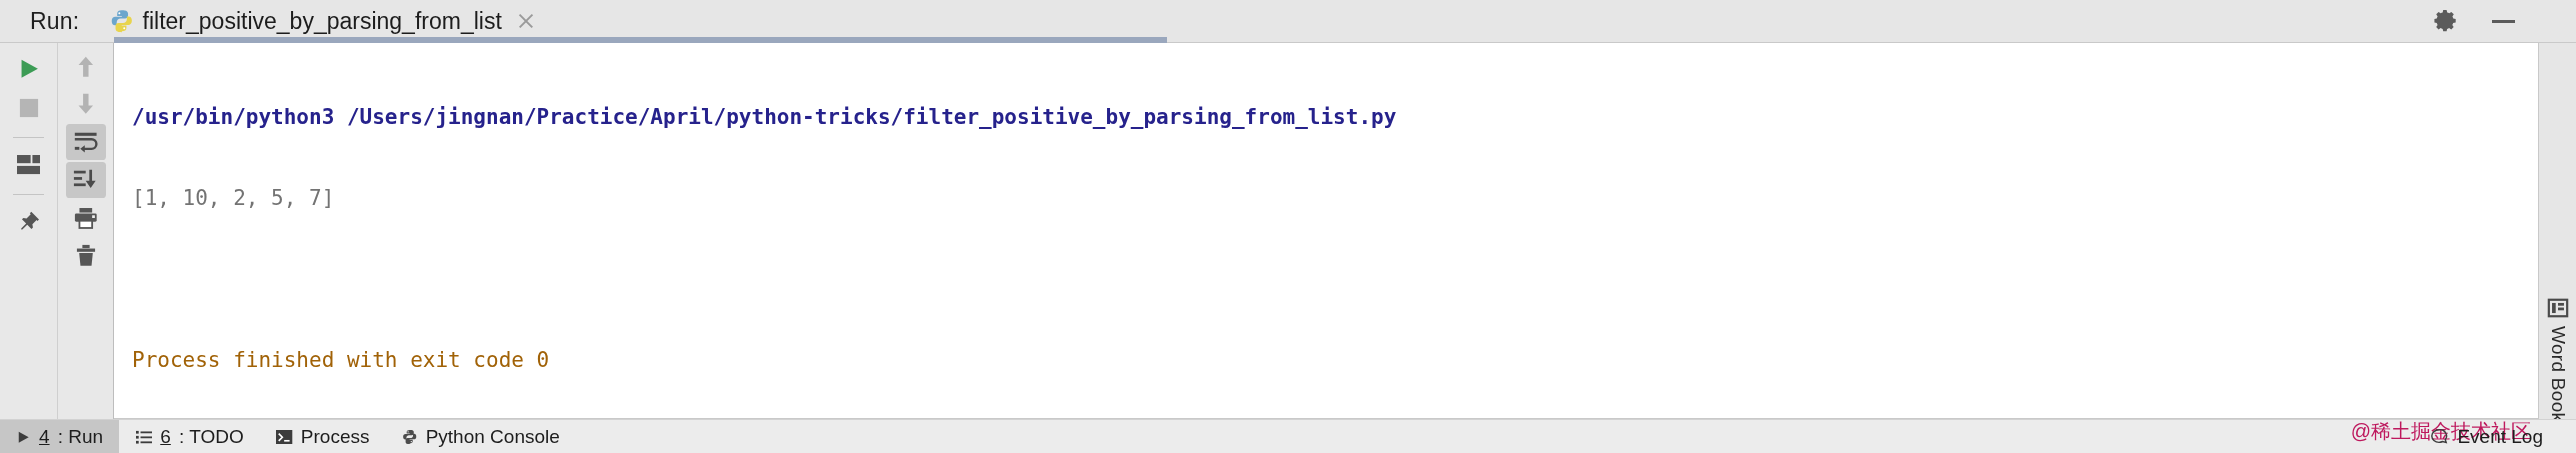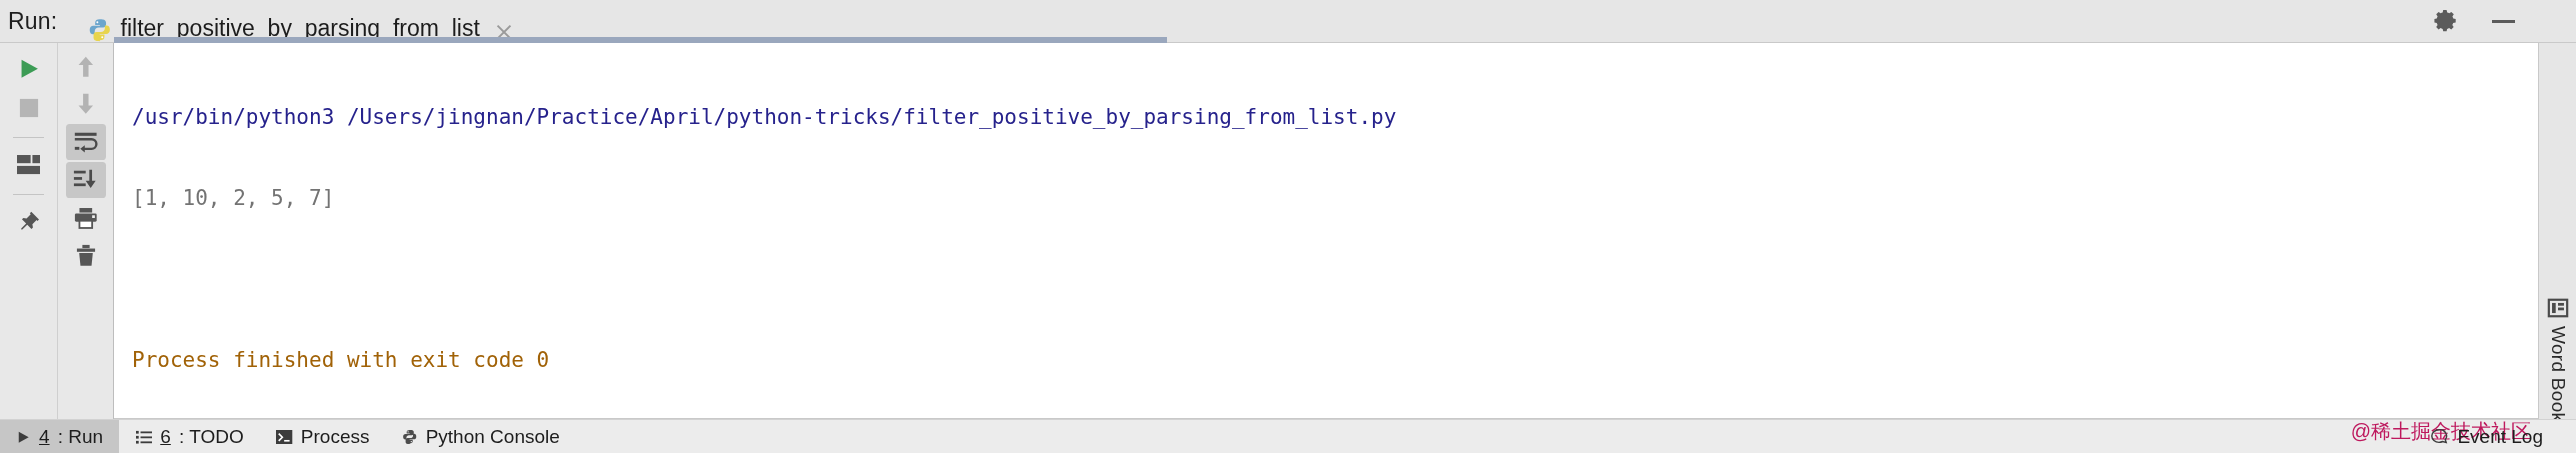--- a/index.html
+++ b/index.html
@@ -28,26 +28,26 @@
     height: 42px;
     min-height: 42px;
     background: #e6e6e6;
     display: flex;
     align-items: center;
     border-bottom: 0.9px solid #c9c9c9;
   }
   .run-label {
     font-size: 23px;
     color: #1f1f1f;
-    margin-left: 8px;
+    margin-left: 30px;
     letter-spacing: 0.2px;
   }
   .tab {
     display: flex;
-    align-items: flex-end;
+    align-items: center;
     height: 42px;
     margin-left: 27px;
     padding: 0 3.6px 0 3.6px;
     background: #e6e6e6;
   }
   .tab-icon {
     width: 23.6px;
     height: 23.6px;
     margin-right: 9px;
     position: relative;
@@ -172,21 +172,21 @@
   .console {
     flex: 1 1 auto;
     padding: 7.3px 0 0 18px;
     font-family: "DejaVu Sans Mono", "Liberation Mono", monospace;
     font-size: 21px;
     line-height: 27px;
     color: #0c0c0c;
     white-space: pre;
     overflow: hidden;
   }
-  .line-link { color: #26228c; }
+  .line-link { color: #26228c; font-weight: bold; }
   .line-plain { color: #737373; }
   .line-info { color: #a16207; }
   .line-blank { height: 27px; }
 
   .h-scroll {
     position: absolute;
     left: 0;
     top: -6.4px;
     height: 6.4px;
     width: 1053px;

